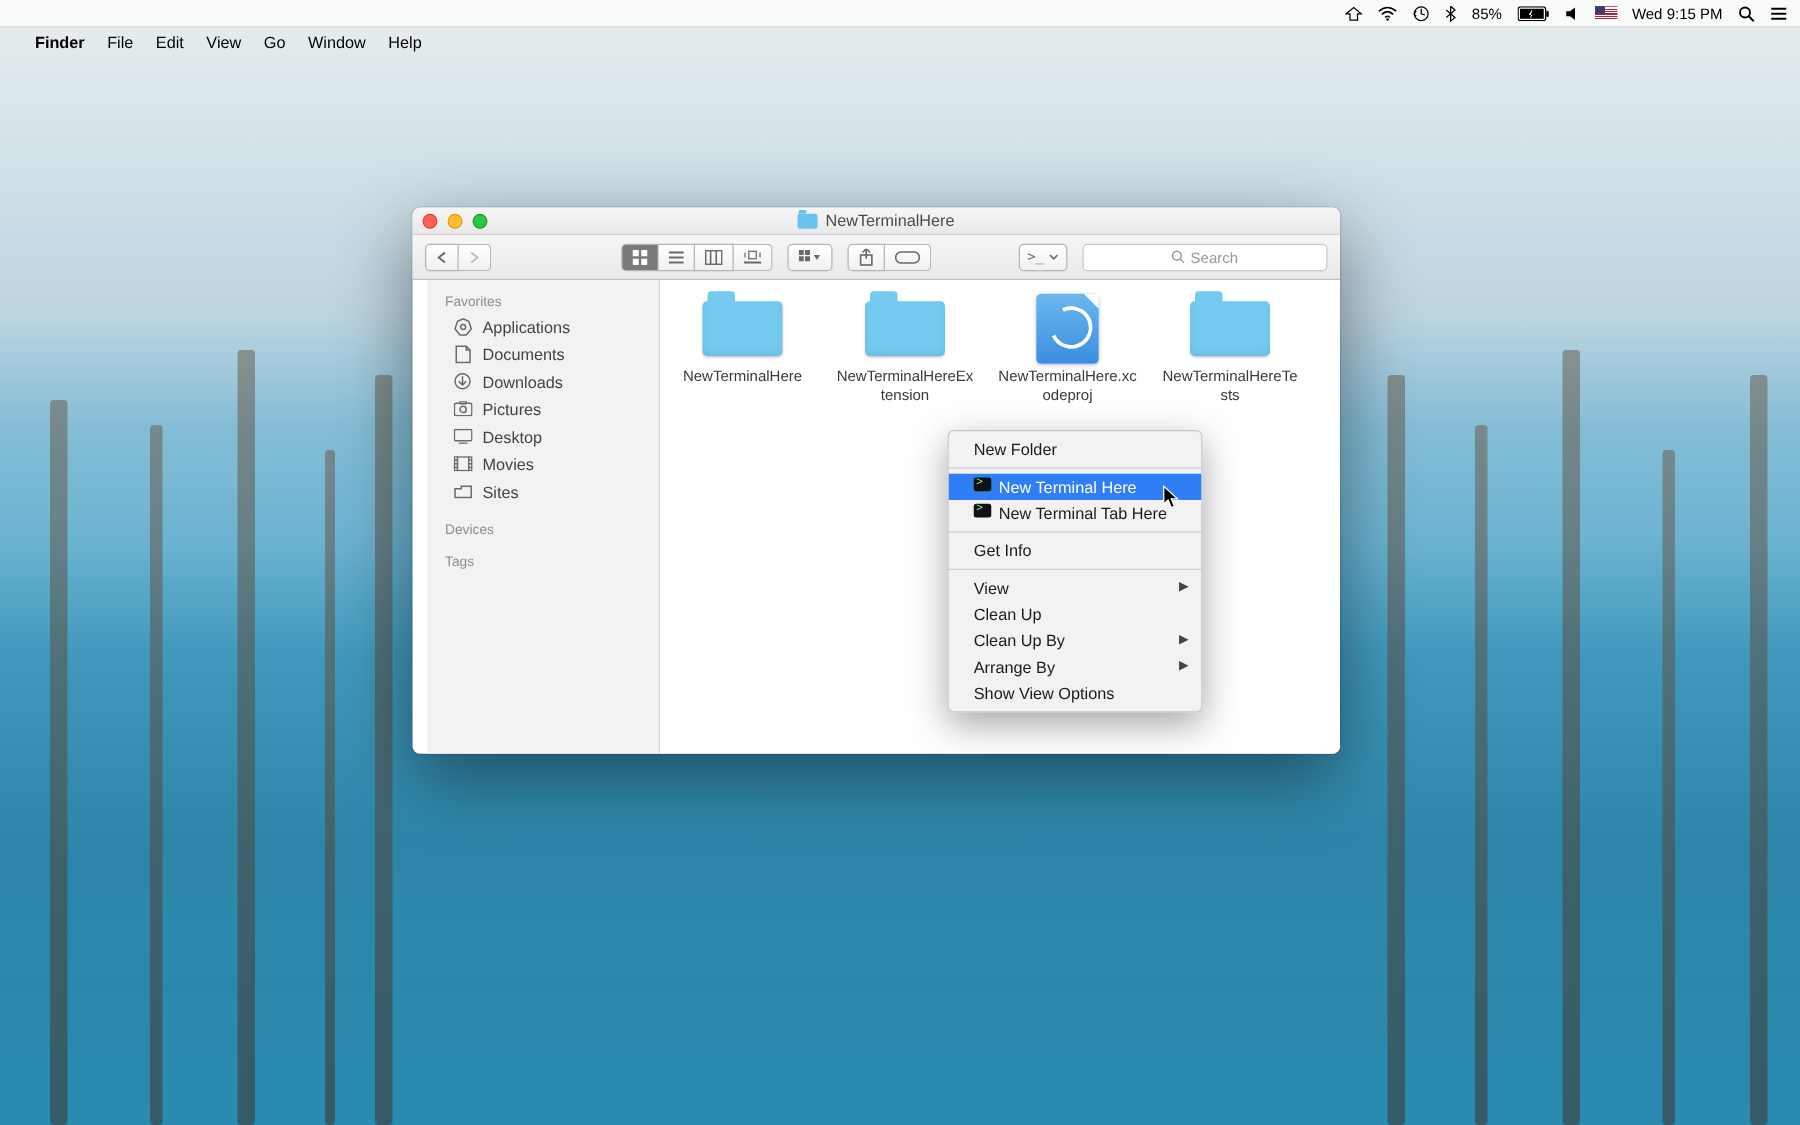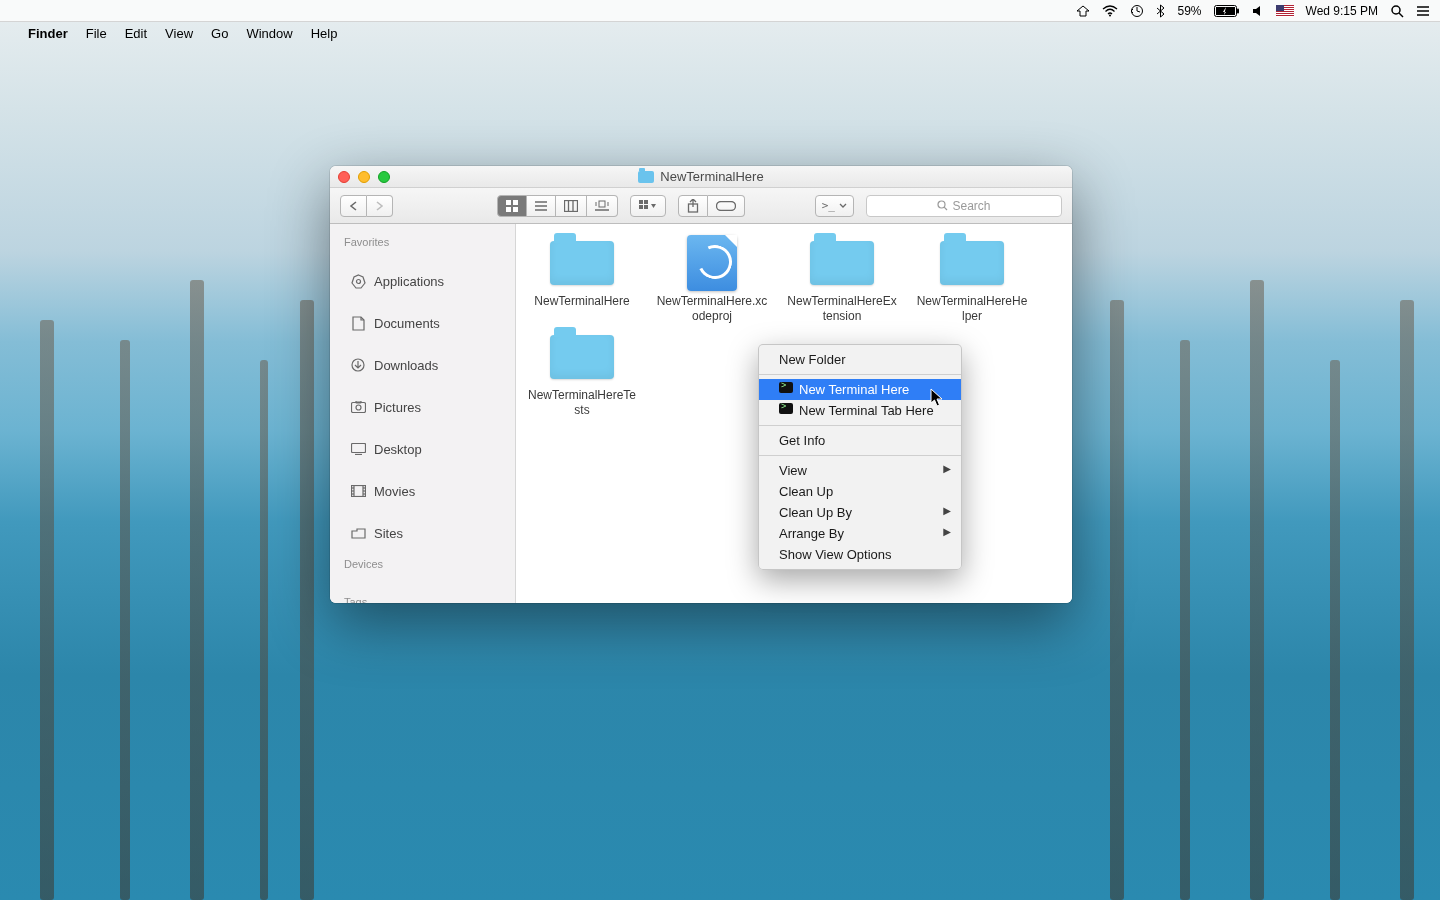--- a/index.html
+++ b/index.html
@@ -82,27 +82,27 @@
   .btn-group .tb-btn:only-child{border-radius:4px;}
   .btn-group .tb-btn + .tb-btn{border-left:none;}
   .tb-btn.active{background:#7a7a7a;color:#fff;}
   .toolbar .spacer{flex:1;}
   .search{
     width:196px;height:22px;border:1px solid #c8c8c8;border-radius:4px;
     background:#fff;display:flex;align-items:center;justify-content:center;gap:4px;
     font-size:12px;color:#9a9a9a;
   }
 
-  .body{flex:1;display:flex;min-height:0;}
+  .body{flex:1;display:flex;min-height:0;padding-left:12px;}
   .sidebar{
     width:186px;background:#f3f2f3;border-right:1px solid #d6d6d6;
     padding:8px 0;font-size:13px;color:#444;
   }
   .side-head{font-size:11px;color:#8e8e8e;padding:4px 14px 2px;}
-  .side-item{display:flex;align-items:flex-end;gap:8px;padding:3px 14px 3px 20px;margin-top:20px;}
+  .side-item{display:flex;align-items:flex-end;gap:8px;padding:3px 14px 3px 20px;}
   .side-icon{width:16px;height:16px;display:flex;align-items:center;justify-content:center;color:#6a6a6a;}
 
   .content{
     flex:1;background:#fff;position:relative;
     padding:14px 10px;
   }
   .grid{display:flex;flex-wrap:wrap;gap:8px 18px;align-content:flex-start;}
   .item{
     width:112px;display:flex;flex-direction:column;align-items:center;
     text-align:center;font-size:12px;color:#3a3a3a;
@@ -181,21 +181,21 @@
           <circle cx="7" cy="7" r="5.5" fill="none" stroke="#000"></circle>
           <path d="M7 3 L7 7 L10 8" stroke="#000" fill="none"></path>
           <path d="M1 7 L3 5 M1 7 L3 9" stroke="#000" fill="none"></path>
         </svg>
     </span>
     <span>
       <svg width="9" height="14" viewBox="0 0 9 14">
           <path d="M4.5 1 L4.5 13 L8 10 L1 4 M4.5 1 L8 4 L1 10" fill="none" stroke="#000" stroke-width="1"></path>
         </svg>
     </span>
-    <span>59%</span>
+    <span>85%</span>
     <span>
       <svg width="26" height="12" viewBox="0 0 26 12">
           <rect x="0.5" y="0.5" width="22" height="11" rx="2" fill="none" stroke="#000"></rect>
           <rect x="2" y="2" width="19" height="8" fill="#000"></rect>
           <rect x="23" y="3.5" width="2" height="5" rx="1" fill="#000"></rect>
           <path d="M12 2 L9 7 L12 7 L10 10" fill="#fff" stroke="none"></path>
         </svg>
     </span>
     <span>
       <svg width="12" height="12" viewBox="0 0 12 12">
@@ -392,53 +392,47 @@
       <div class="side-item">
         <span class="side-icon">
             <svg width="15" height="12" viewBox="0 0 15 12" fill="none" stroke="#6a6a6a" stroke-width="1.2">
               <path d="M1 11 L1 4 L6 4 L6 2 L14 2 L14 11 Z"></path>
             </svg>
           </span>
         <span>Sites</span>
       </div>
 
       <div class="side-head" style="margin-top:10px">Devices</div>
-      <div class="side-head" style="margin-top:20px">Tags</div>
+      <div class="side-head" style="margin-top:8px">Tags</div>
     </div>
 
     <div class="content">
       <div class="grid" id="file-grid">
           <div class="item">
             <div class="ic">
               <div class="folder-big"></div>
             </div>
             <div style="word-break: break-word; line-height: 1.25;">NewTerminalHere</div>
+          </div>
+          <div class="item">
+            <div class="ic">
+              <div class="folder-big"></div>
+            </div>
+            <div style="word-break: break-word; line-height: 1.25;">NewTerminalHereExtension</div>
           </div>
           <div class="item">
             <div class="ic">
               <div class="xcode-doc"></div>
             </div>
             <div style="word-break: break-word; line-height: 1.25;">NewTerminalHere.xcodeproj</div>
           </div>
           <div class="item">
             <div class="ic">
               <div class="folder-big"></div>
             </div>
-            <div style="word-break: break-word; line-height: 1.25;">NewTerminalHereExtension</div>
-          </div>
-          <div class="item">
-            <div class="ic">
-              <div class="folder-big"></div>
-            </div>
-            <div style="word-break: break-word; line-height: 1.25;">NewTerminalHereHelper</div>
-          </div>
-          <div class="item">
-            <div class="ic">
-              <div class="folder-big"></div>
-            </div>
             <div style="word-break: break-word; line-height: 1.25;">NewTerminalHereTests</div>
           </div>
         </div>
     </div>
   </div>
 </div>
 
 <div class="ctx" id="ctx">
     <div class="ctx-item">
       <span>New Folder</span>

